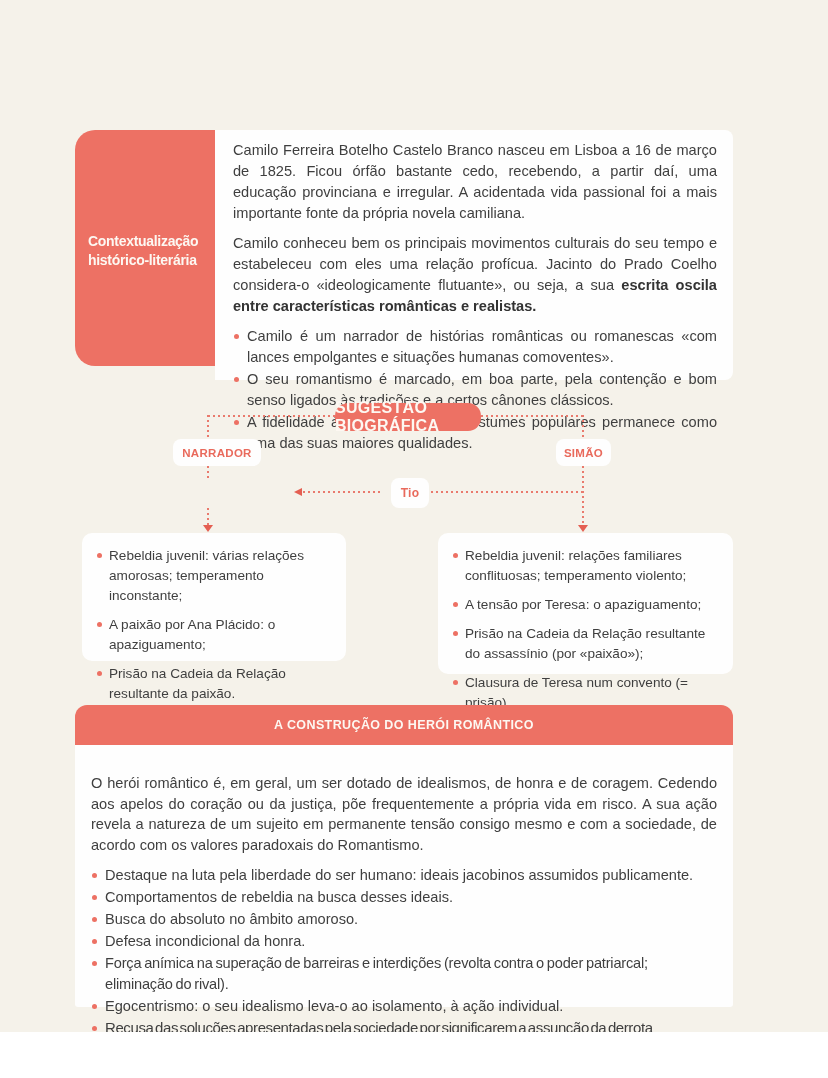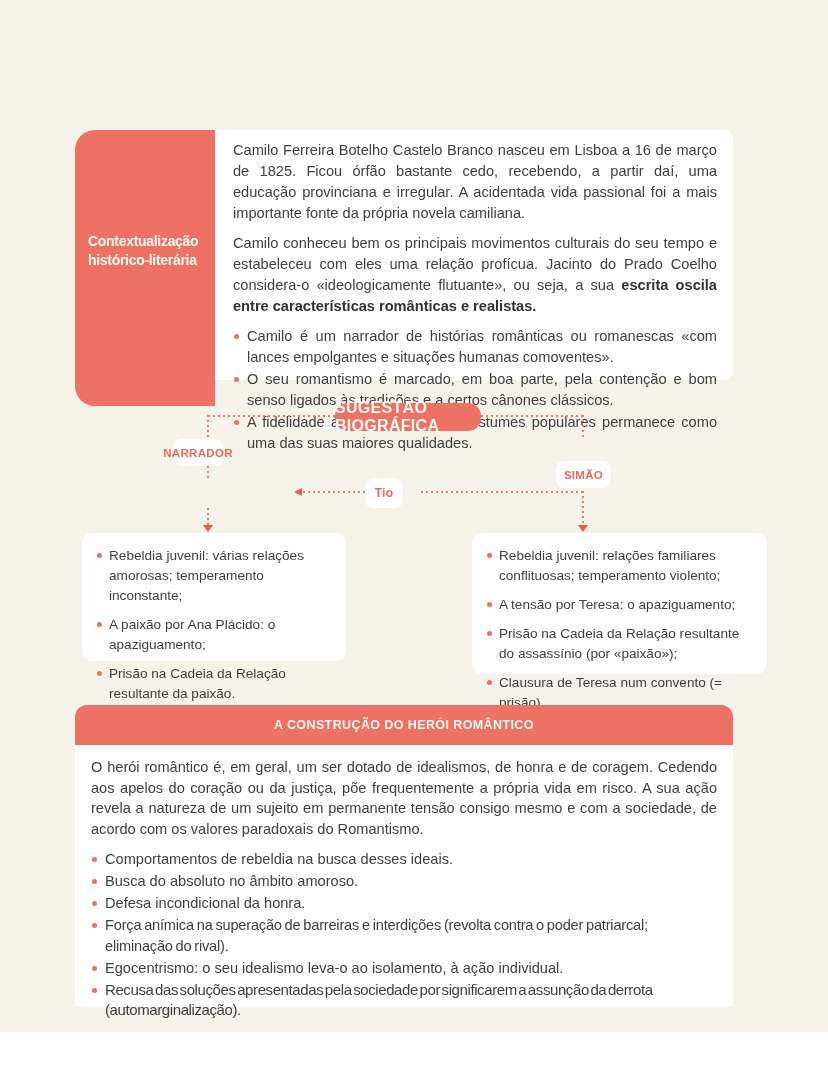--- a/index.html
+++ b/index.html
@@ -31,21 +31,21 @@
     color:#fdf8f2;
     font-size:22.5px; font-weight:bold;
     letter-spacing:-0.2px;
     white-space:nowrap;
   }
   .banner h1 .it { font-style:italic; margin-left:6px; }
 
   
   .ctx-card { position:absolute; left:75px; top:130px; width:658px; height:250px; }
   .ctx-side {
-    position:absolute; left:0; top:0; width:140px; height:276px;
+    position:absolute; left:0; top:0; width:140px; height:236px;
     background:#ed7164;
     border-radius:20px 0 0 20px;
     padding:102px 12px 0 13px;
   }
   .ctx-side .lbl {
     color:#fdf8f2; font-weight:bold; font-size:14px;
     letter-spacing:-0.3px; line-height:19px;
   }
   .ctx-body {
     position:absolute; left:140px; top:0; width:518px; height:250px;
@@ -73,24 +73,24 @@
     position:absolute; left:335px; top:403px; width:146px; height:28px;
     background:#ed7164; border-radius:13px;
     color:#fdf8f2; font-weight:bold; font-size:16px; letter-spacing:0.3px;
     display:flex; align-items:center; justify-content:center;
   }
   .node {
     position:absolute; background:#fefefe; border-radius:8px;
     color:#e96a5c; font-weight:bold; font-size:11.5px; letter-spacing:0.3px;
     display:flex; align-items:center; justify-content:center;
   }
-  .node.narrador { left:173px; top:439px; width:50px;  height:27px; }
-  .node.simao    { left:556px; top:461px; width:55px;  height:27px; }
+  .node.narrador { left:173px; top:439px; width:88px;  height:27px; }
+  .node.simao    { left:556px; top:439px; width:55px;  height:27px; }
   .node.ident    { left:124px; top:478px; width:168px; height:30px; font-size:12px; }
-  .node.tio      { left:365px; top:478px; width:38px;  height:30px; font-size:12px; }
+  .node.tio      { left:391px; top:478px; width:38px;  height:30px; font-size:12px; }
 
   .hline, .vline { position:absolute; }
   .hline {
     height:2px;
     background:repeating-linear-gradient(90deg,#e97a6d 0 2px,transparent 2px 5px);
   }
   .vline {
     width:2px;
     background:repeating-linear-gradient(180deg,#e97a6d 0 2px,transparent 2px 5px);
   }
@@ -104,36 +104,36 @@
     border-top:4.5px solid transparent; border-bottom:4.5px solid transparent;
     border-right:8px solid #e45f52;
   }
 
   .dbox {
     position:absolute; background:#fefefe; border-radius:10px;
     padding:13px 12px 4px 14px;
     font-size:13.6px; line-height:20px;
   }
   .dbox.left  { left:82px;  top:533px; width:264px; height:128px; }
-  .dbox.right { left:438px; top:533px; width:295px; height:141px;margin-left:34px; }
+  .dbox.right { left:438px; top:533px; width:295px; height:141px; }
   .dbox ul.dotlist li { margin-bottom:9px; text-align:left; padding-left:13px; }
   .dbox ul.dotlist li::before { top:7px; width:5px; height:5px; }
 
   
   .hero { position:absolute; left:75px; top:705px; width:658px; height:290px; }
   .hero-head {
     height:40px; background:#ed7164;
     border-radius:12px 12px 0 0;
     color:#fdf8f2; font-weight:bold; font-size:12.5px; letter-spacing:0.4px;
     display:flex; align-items:center; justify-content:center;
   }
   .hero-body {
     background:#fefefe; height:262px;
     border-radius:0 0 3px 3px;
-    padding:12px 16px 0 16px;
+    padding:28px 16px 0 16px;
     font-size:14.6px; line-height:20.5px;
   }
   .hero-body p { text-align:justify; margin-bottom:10px; }
   .hero-body ul.dotlist li { margin-bottom:1.5px; text-align:left; }
   .hero-body ul.dotlist li.tight   { letter-spacing:-0.2px; word-spacing:-1px; }
   .hero-body ul.dotlist li.tighter { letter-spacing:-0.4px; word-spacing:-2.2px; font-size:15px; }
 
   
   .pagenum-badge {
     position:absolute; left:754px; top:1032px;
@@ -204,20 +204,21 @@
       <li>Prisão na Cadeia da Relação resultante do assassínio (por «paixão»);</li>
       <li>Clausura de Teresa num convento (= prisão).</li>
     </ul>
   </div>
 
   <div class="hero">
     <div class="hero-head">A CONSTRUÇÃO DO HERÓI ROMÂNTICO</div>
     <div class="hero-body">
       <p>O herói romântico é, em geral, um ser dotado de idealismos, de honra e de coragem. Cedendo aos apelos do coração ou da justiça, põe frequentemente a própria vida em risco. A sua ação revela a natureza de um sujeito em permanente tensão consigo mesmo e com a sociedade, de acordo com os valores paradoxais do Romantismo.</p>
       <ul class="dotlist">
+        <li>Destaque na luta pela liberdade do ser humano: ideais jacobinos assumidos publicamente.</li>
         <li>Comportamentos de rebeldia na busca desses ideais.</li>
         <li>Busca do absoluto no âmbito amoroso.</li>
         <li>Defesa incondicional da honra.</li>
         <li class="tight">Força anímica na superação de barreiras e interdições (revolta contra o poder patriarcal; eliminação do rival).</li>
         <li>Egocentrismo: o seu idealismo leva-o ao isolamento, à ação individual.</li>
         <li class="tighter">Recusa das soluções apresentadas pela sociedade por significarem a assunção da derrota (automarginalização).</li>
 
       </ul>
     </div>
   </div>

